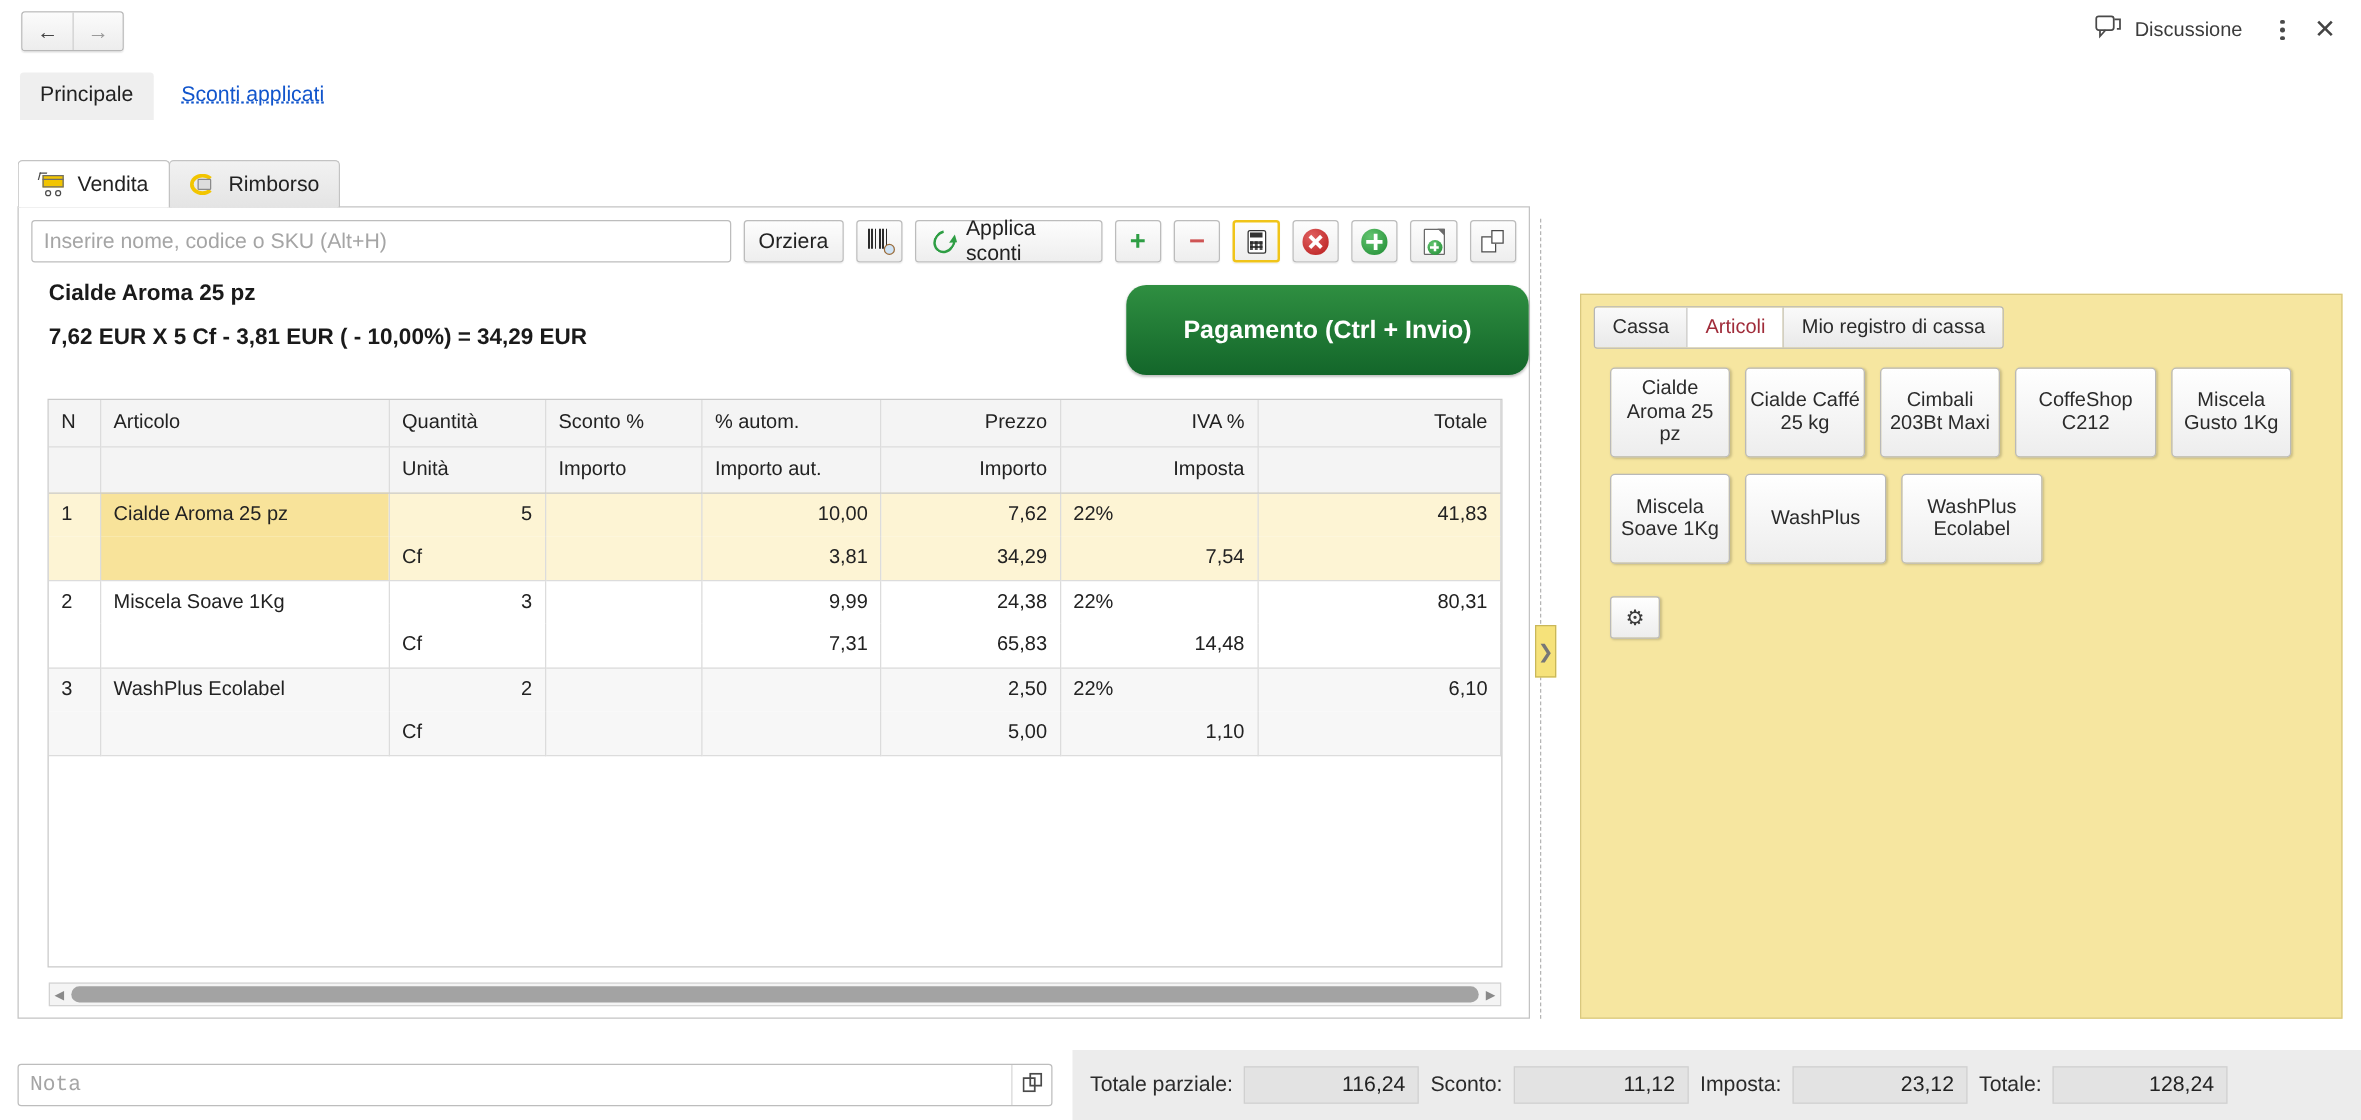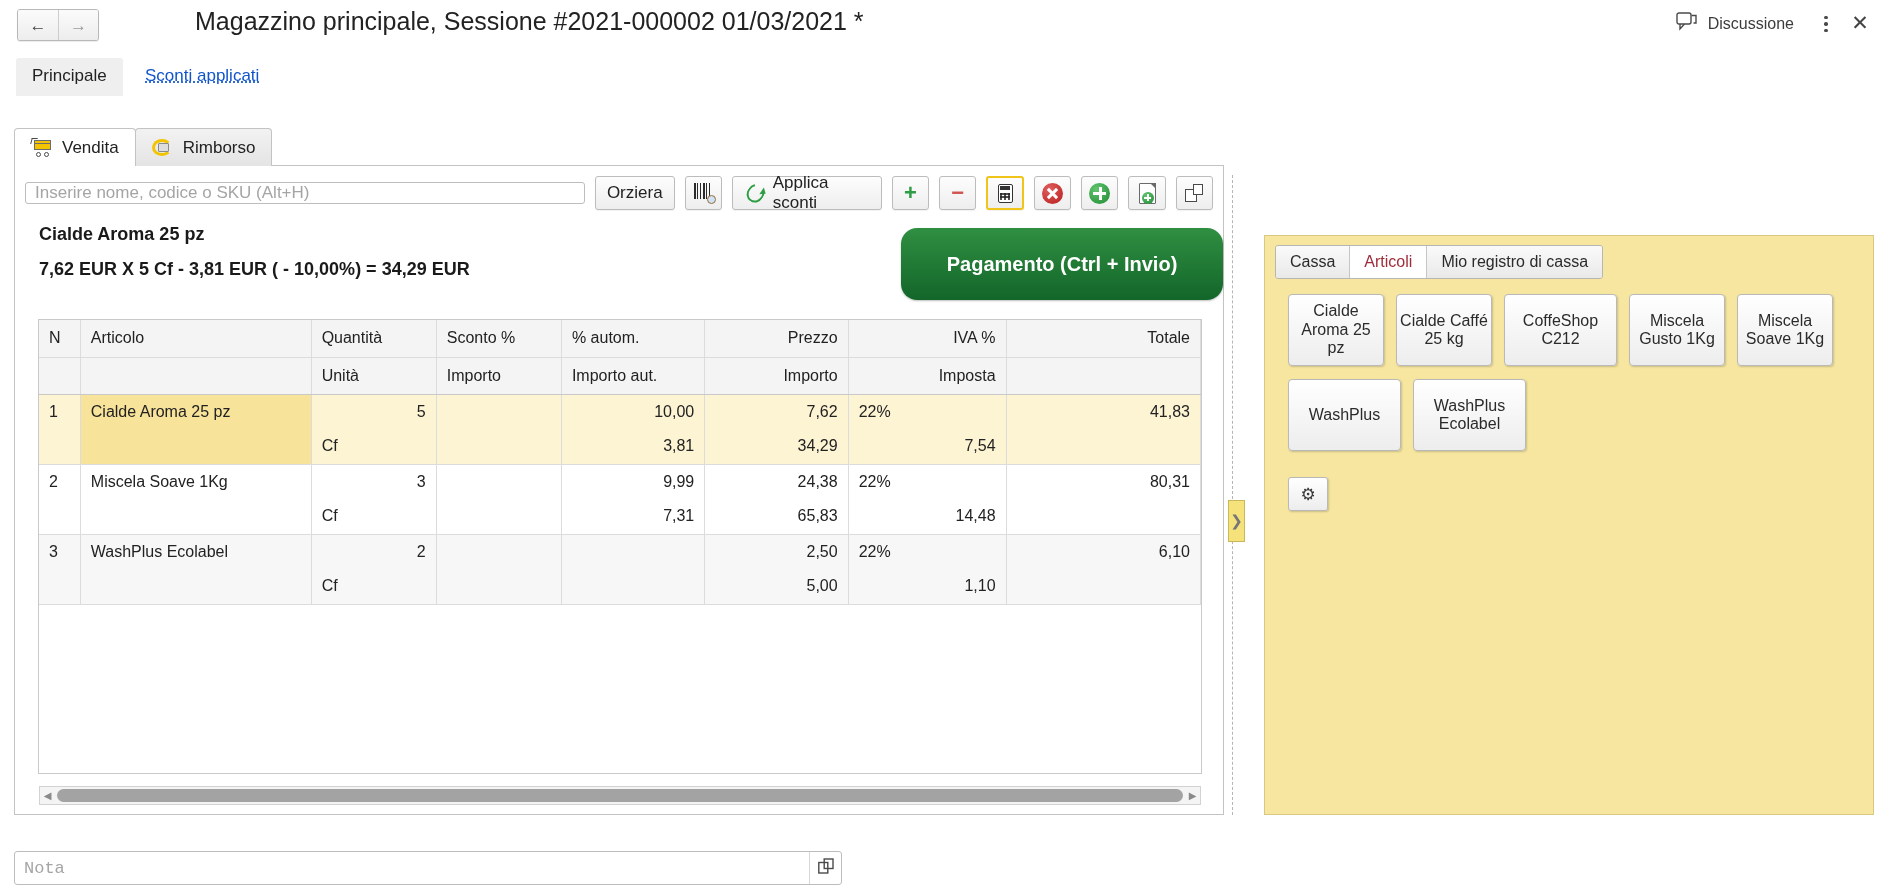--- a/index.html
+++ b/index.html
@@ -119,21 +119,21 @@
     position: absolute; left: 14px; top: 165px;
     width: 1210px; height: 650px;
     background: #ffffff; border: 1px solid #c3c3c3;
   }
 
   .toolbar {
     position: absolute; left: 0; top: 0; width: 100%; height: 54px;
     display: flex; align-items: center; padding: 0 10px; gap: 10px;
   }
   .search-input {
-    width: 616px; height: 22px;
+    width: 616px; height: 34px;
     border: 1px solid #bdbdbd; border-radius: 3px;
     font-size: 17px; color: #a21caf; padding: 0 9px;
     font-family: "Liberation Sans", sans-serif; background:#fff;
   }
   .search-input::placeholder { color: #a5a5a5; }
 
   .tb-btn {
     height: 34px; min-width: 36px;
     border: 1px solid #bcbcbc; border-radius: 3px;
     background: linear-gradient(#fdfdfd, #eeeeee);
@@ -367,21 +367,20 @@
   }
 </style>
 </head>
 <body>
 
 <div class="titlebar">
   <div class="navbtns">
     <div class="navbtn">←</div>
     <div class="navbtn disabled">→</div>
   </div>
-  <div class="window-title">Magazzino principale, Sessione #2021-000002 01/03/2021 *</div>
   <div class="discussion">
     <span>
       <svg width="22" height="20" viewBox="0 0 22 20">
         <rect x="1" y="1" width="14" height="11" rx="2" fill="none" stroke="#4a4a4a" stroke-width="1.4"></rect>
         <path d="M4 12 L4 17 L8.5 12" fill="none" stroke="#4a4a4a" stroke-width="1.4"></path>
         <path d="M15.5 3.5 L20 3.5 L20 11 L17.5 11" fill="none" stroke="#4a4a4a" stroke-width="1.4"></path>
       </svg>
     </span>
     <span>Discussione</span>
   </div>
@@ -588,20 +587,21 @@
 <div class="rightpanel">
   <div class="rp-tabs">
     <div class="rp-tab">Cassa</div>
     <div class="rp-tab active">Articoli</div>
     <div class="rp-tab">Mio registro di cassa</div>
   </div>
 
   <div class="prodgrid">
     <div class="prod-btn">Cialde Aroma 25 pz</div>
     <div class="prod-btn">Cialde Caffé 25 kg</div>
+    <div class="prod-btn">Cimbali 203Bt Maxi</div>
     <div class="prod-btn w2">CoffeShop C212</div>
     <div class="prod-btn">Miscela Gusto 1Kg</div>
     <div class="prod-btn">Miscela Soave 1Kg</div>
     <div class="prod-btn w2">WashPlus</div>
     <div class="prod-btn w2">WashPlus Ecolabel</div>
     <div style="width:100%; height:0;"></div>
     <div class="gear-btn">
       <span>⚙</span>
     </div>
   </div>
@@ -613,13 +613,23 @@
     <div class="note-expand">
       <span>
         <svg width="16" height="16" viewBox="0 0 16 16">
           <rect x="0.8" y="4.5" width="9" height="10.5" fill="none" stroke="#4a4a4a" stroke-width="1.4"></rect>
           <rect x="6.2" y="1" width="8.8" height="9.5" fill="none" stroke="#4a4a4a" stroke-width="1.4"></rect>
         </svg>
       </span>
     </div>
   </div>
 
+  <div class="totalsbar">
+    <div class="tot-label">Totale parziale:</div>
+    <div class="tot-field">116,24</div>
+    <div class="tot-label">Sconto:</div>
+    <div class="tot-field">11,12</div>
+    <div class="tot-label">Imposta:</div>
+    <div class="tot-field">23,12</div>
+    <div class="tot-label">Totale:</div>
+    <div class="tot-field">128,24</div>
+  </div>
 </div>
 
 </body></html>

